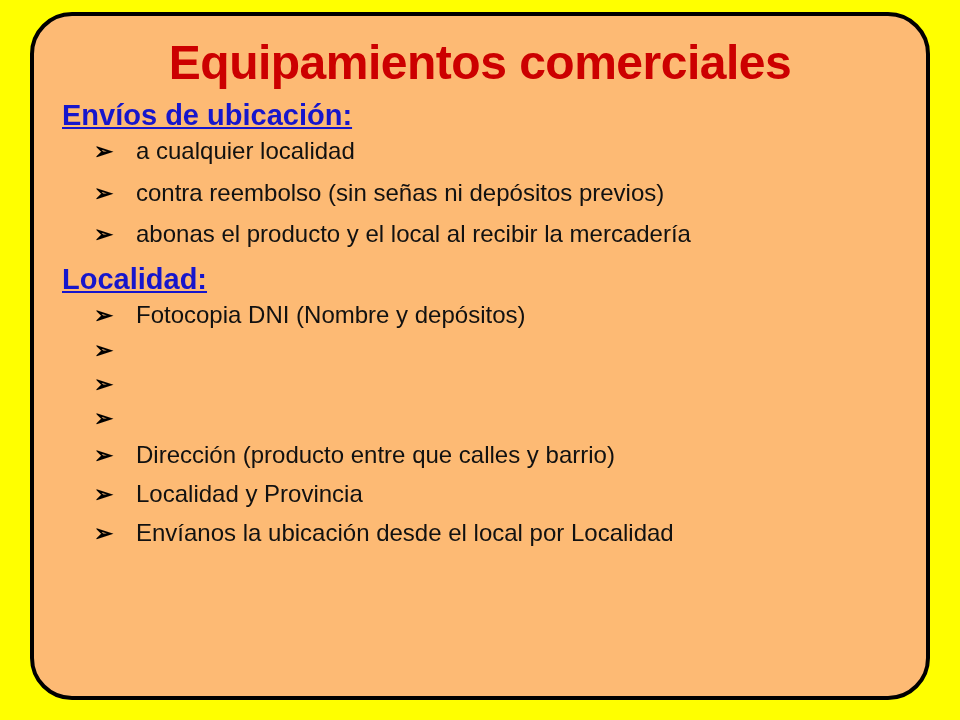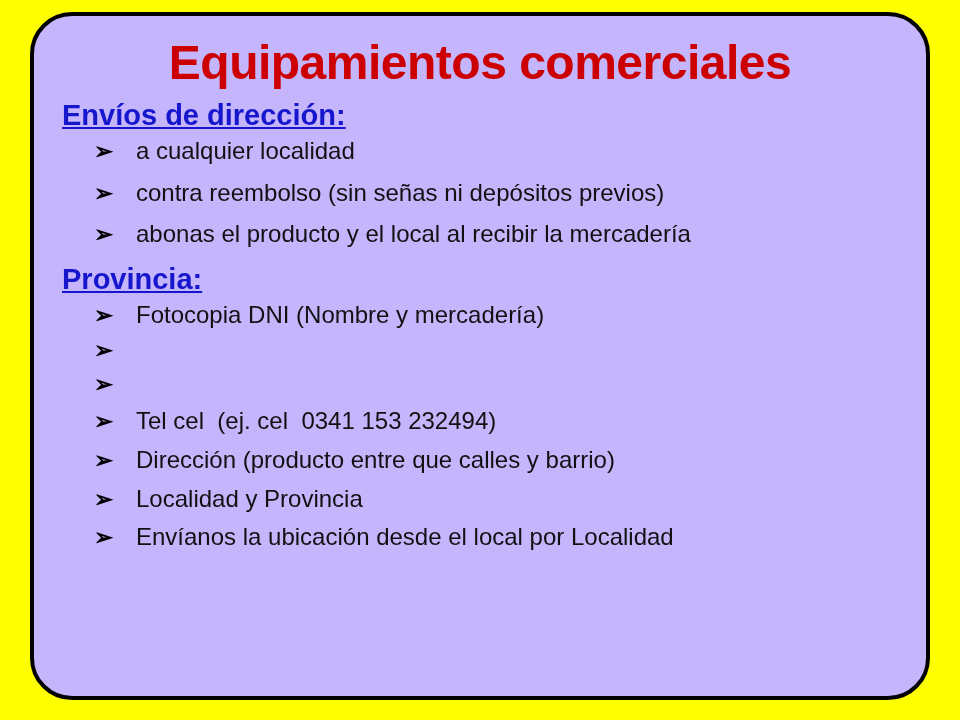--- a/index.html
+++ b/index.html
@@ -12,21 +12,21 @@
     background: #FFFF00;
     font-family: "Liberation Sans", sans-serif;
     overflow: hidden;
   }
   .slide {
     position: absolute;
     left: 30px;
     top: 12px;
     width: 900px;
     height: 688px;
-    background: #c4b5fd;
+    background: #fdba74;
     border: 4px solid #000000;
     border-radius: 42px;
     box-sizing: border-box;
     overflow: hidden;
   }
   .title {
     text-align: center;
     color: #CC0000;
     font-size: 48px;
     font-weight: bold;
@@ -71,53 +71,52 @@
   .first-section .bullet { margin-bottom: 14px; }
   .second-section .bullet { margin-bottom: 11px; }
 </style>
 </head>
 <body>
 
 <div class="slide">
 
   <div class="title">Equipamientos comerciales</div>
 
-  <div class="section-head">Envíos de dirección:</div>
+  <div class="section-head">Envíos de ubicación:</div>
 
   <ul class="bullets first-section">
     <li class="bullet">
       <span class="bullet-marker">➢</span>
       <span class="bullet-text">a cualquier localidad</span>
     </li>
     <li class="bullet">
       <span class="bullet-marker">➢</span>
       <span class="bullet-text">contra reembolso (sin señas ni depósitos previos)</span>
     </li>
     <li class="bullet">
       <span class="bullet-marker">➢</span>
       <span class="bullet-text">abonas el producto y el local al recibir la mercadería</span>
     </li>
   </ul>
 
-  <div class="section-head">Provincia:</div>
+  <div class="section-head">Localidad:</div>
 
   <ul class="bullets second-section">
     <li class="bullet">
       <span class="bullet-marker">➢</span>
-      <span class="bullet-text">Fotocopia DNI (Nombre y mercadería)</span>
+      <span class="bullet-text">Fotocopia DNI (Nombre y depósitos)</span>
     </li>
     <li class="bullet">
       <span class="bullet-marker">➢</span>
     </li>
     <li class="bullet">
       <span class="bullet-marker">➢</span>
     </li>
     <li class="bullet">
       <span class="bullet-marker">➢</span>
-      <span class="bullet-text">Tel cel  (ej. cel  0341 153 232494)</span>
     </li>
     <li class="bullet">
       <span class="bullet-marker">➢</span>
       <span class="bullet-text">Dirección (producto entre que calles y barrio)</span>
     </li>
     <li class="bullet">
       <span class="bullet-marker">➢</span>
       <span class="bullet-text">Localidad y Provincia</span>
     </li>
     <li class="bullet">

